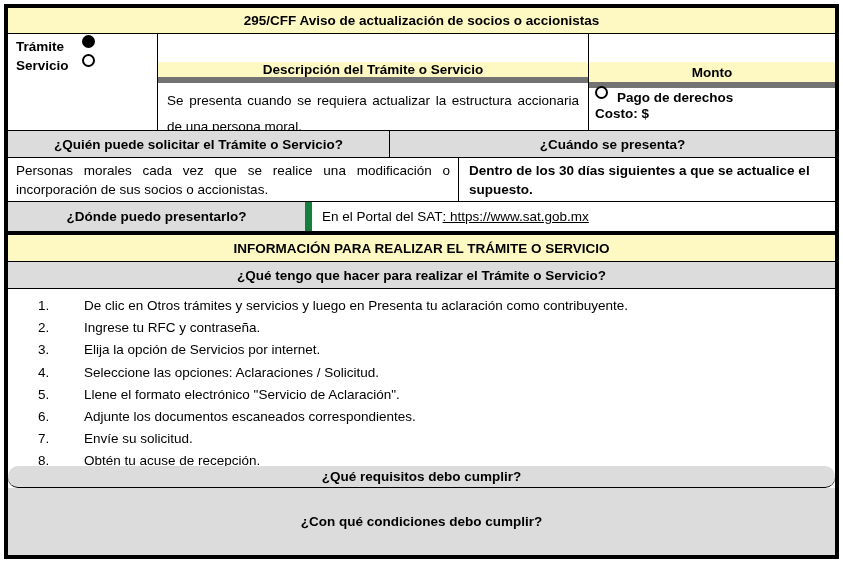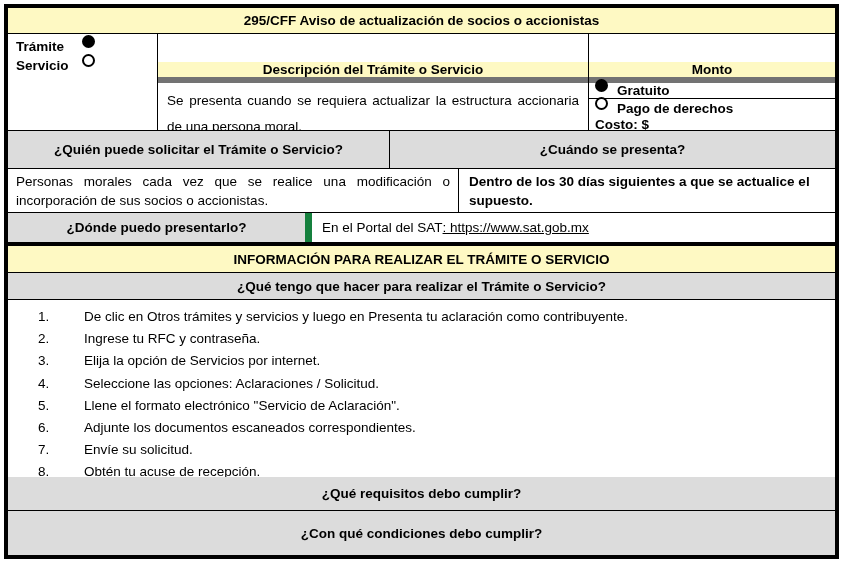--- a/index.html
+++ b/index.html
@@ -27,41 +27,41 @@
   .radio { display:inline-block; width:13px; height:13px; border:2px solid #000; border-radius:50%; position:relative; top:-5px; }
   .radio.filled { background:#000; }
   .radio.open { background:#fff; }
 
   .monto-opt1 { height:24px; border-bottom:1px solid #000; display:flex; align-items:center; padding:0 6px; }
   .monto-opt2 { flex:1; padding:2px 6px; }
   .opt-line { display:flex; align-items:center; }
   .opt-label { font-weight:bold; font-size:13.5px; margin-left:9px; }
   .costo { font-weight:bold; font-size:13.5px; margin-top:1px; }
 
-  .row-qhead { height:38px; display:flex; border-bottom:1px solid #000; }
+  .row-qhead { height:27px; display:flex; border-bottom:1px solid #000; }
   .qh-left { width:382px; border-right:1px solid #000; }
   .qh-right { flex:1; }
   .row-qbody { height:44px; display:flex; border-bottom:1px solid #000; }
   .qb-left { width:451px; border-right:1px solid #000; padding:3px 8px; font-size:13.5px; line-height:19px; text-align:justify; }
   .qb-right { flex:1; padding:3px 10px; font-size:13.5px; line-height:19px;font-weight:bold; }
 
   .row-where { height:29px; display:flex; }
   .wh-left { width:304px; border-right:7px solid #15803d; }
   .wh-right { flex:1; display:flex; align-items:center; padding:0 10px; font-size:13.5px; }
   .link { text-decoration:underline; color:#000; }
 
   .row-info { height:31px; border-top:4px solid #000; border-bottom:1px solid #000; }
   .row-what { height:27px; border-bottom:1px solid #000; }
 
   .row-steps { height:177px; padding:6px 10px 0 30px; }
   .step { display:flex; line-height:22.2px; font-size:13.5px; }
   .step-num { width:46px; flex:0 0 46px; }
   .step-text { flex:1; }
 
-  .row-reqhead { height:34px; border-bottom:1px solid #000; }
+  .row-reqhead { height:22px; border-bottom:1px solid #000;border-radius:10px; }
   .row-reqbody { height:43px; border-bottom:1px solid #000; padding:3px 9px; font-size:13.5px; line-height:19px; }
   .row-cond { flex:1; }
 </style>
 </head>
 <body>
 
 <div class="page">
   <div class="doc">
 
     <div class="row-title hdr gray-dark">295/CFF Aviso de actualización de socios o accionistas</div>
@@ -78,24 +78,20 @@
         </div>
       </div>
 
       <div class="col-desc">
         <div class="subhdr hdr gray-dark">Descripción del Trámite o Servicio</div>
         <div class="desc-body">Se presenta cuando se requiera actualizar la estructura accionaria de una persona moral.</div>
       </div>
 
       <div class="col-monto">
         <div class="subhdr hdr gray-dark">Monto</div>
-        <div class="monto-opt1">
-          <span class="radio filled"></span>
-          <span class="opt-label">Gratuito</span>
-        </div>
         <div class="monto-opt2">
           <div class="opt-line">
             <span class="radio open"></span>
             <span class="opt-label">Pago de derechos</span>
           </div>
           <div class="costo">Costo: $</div>
         </div>
       </div>
     </div>
 

